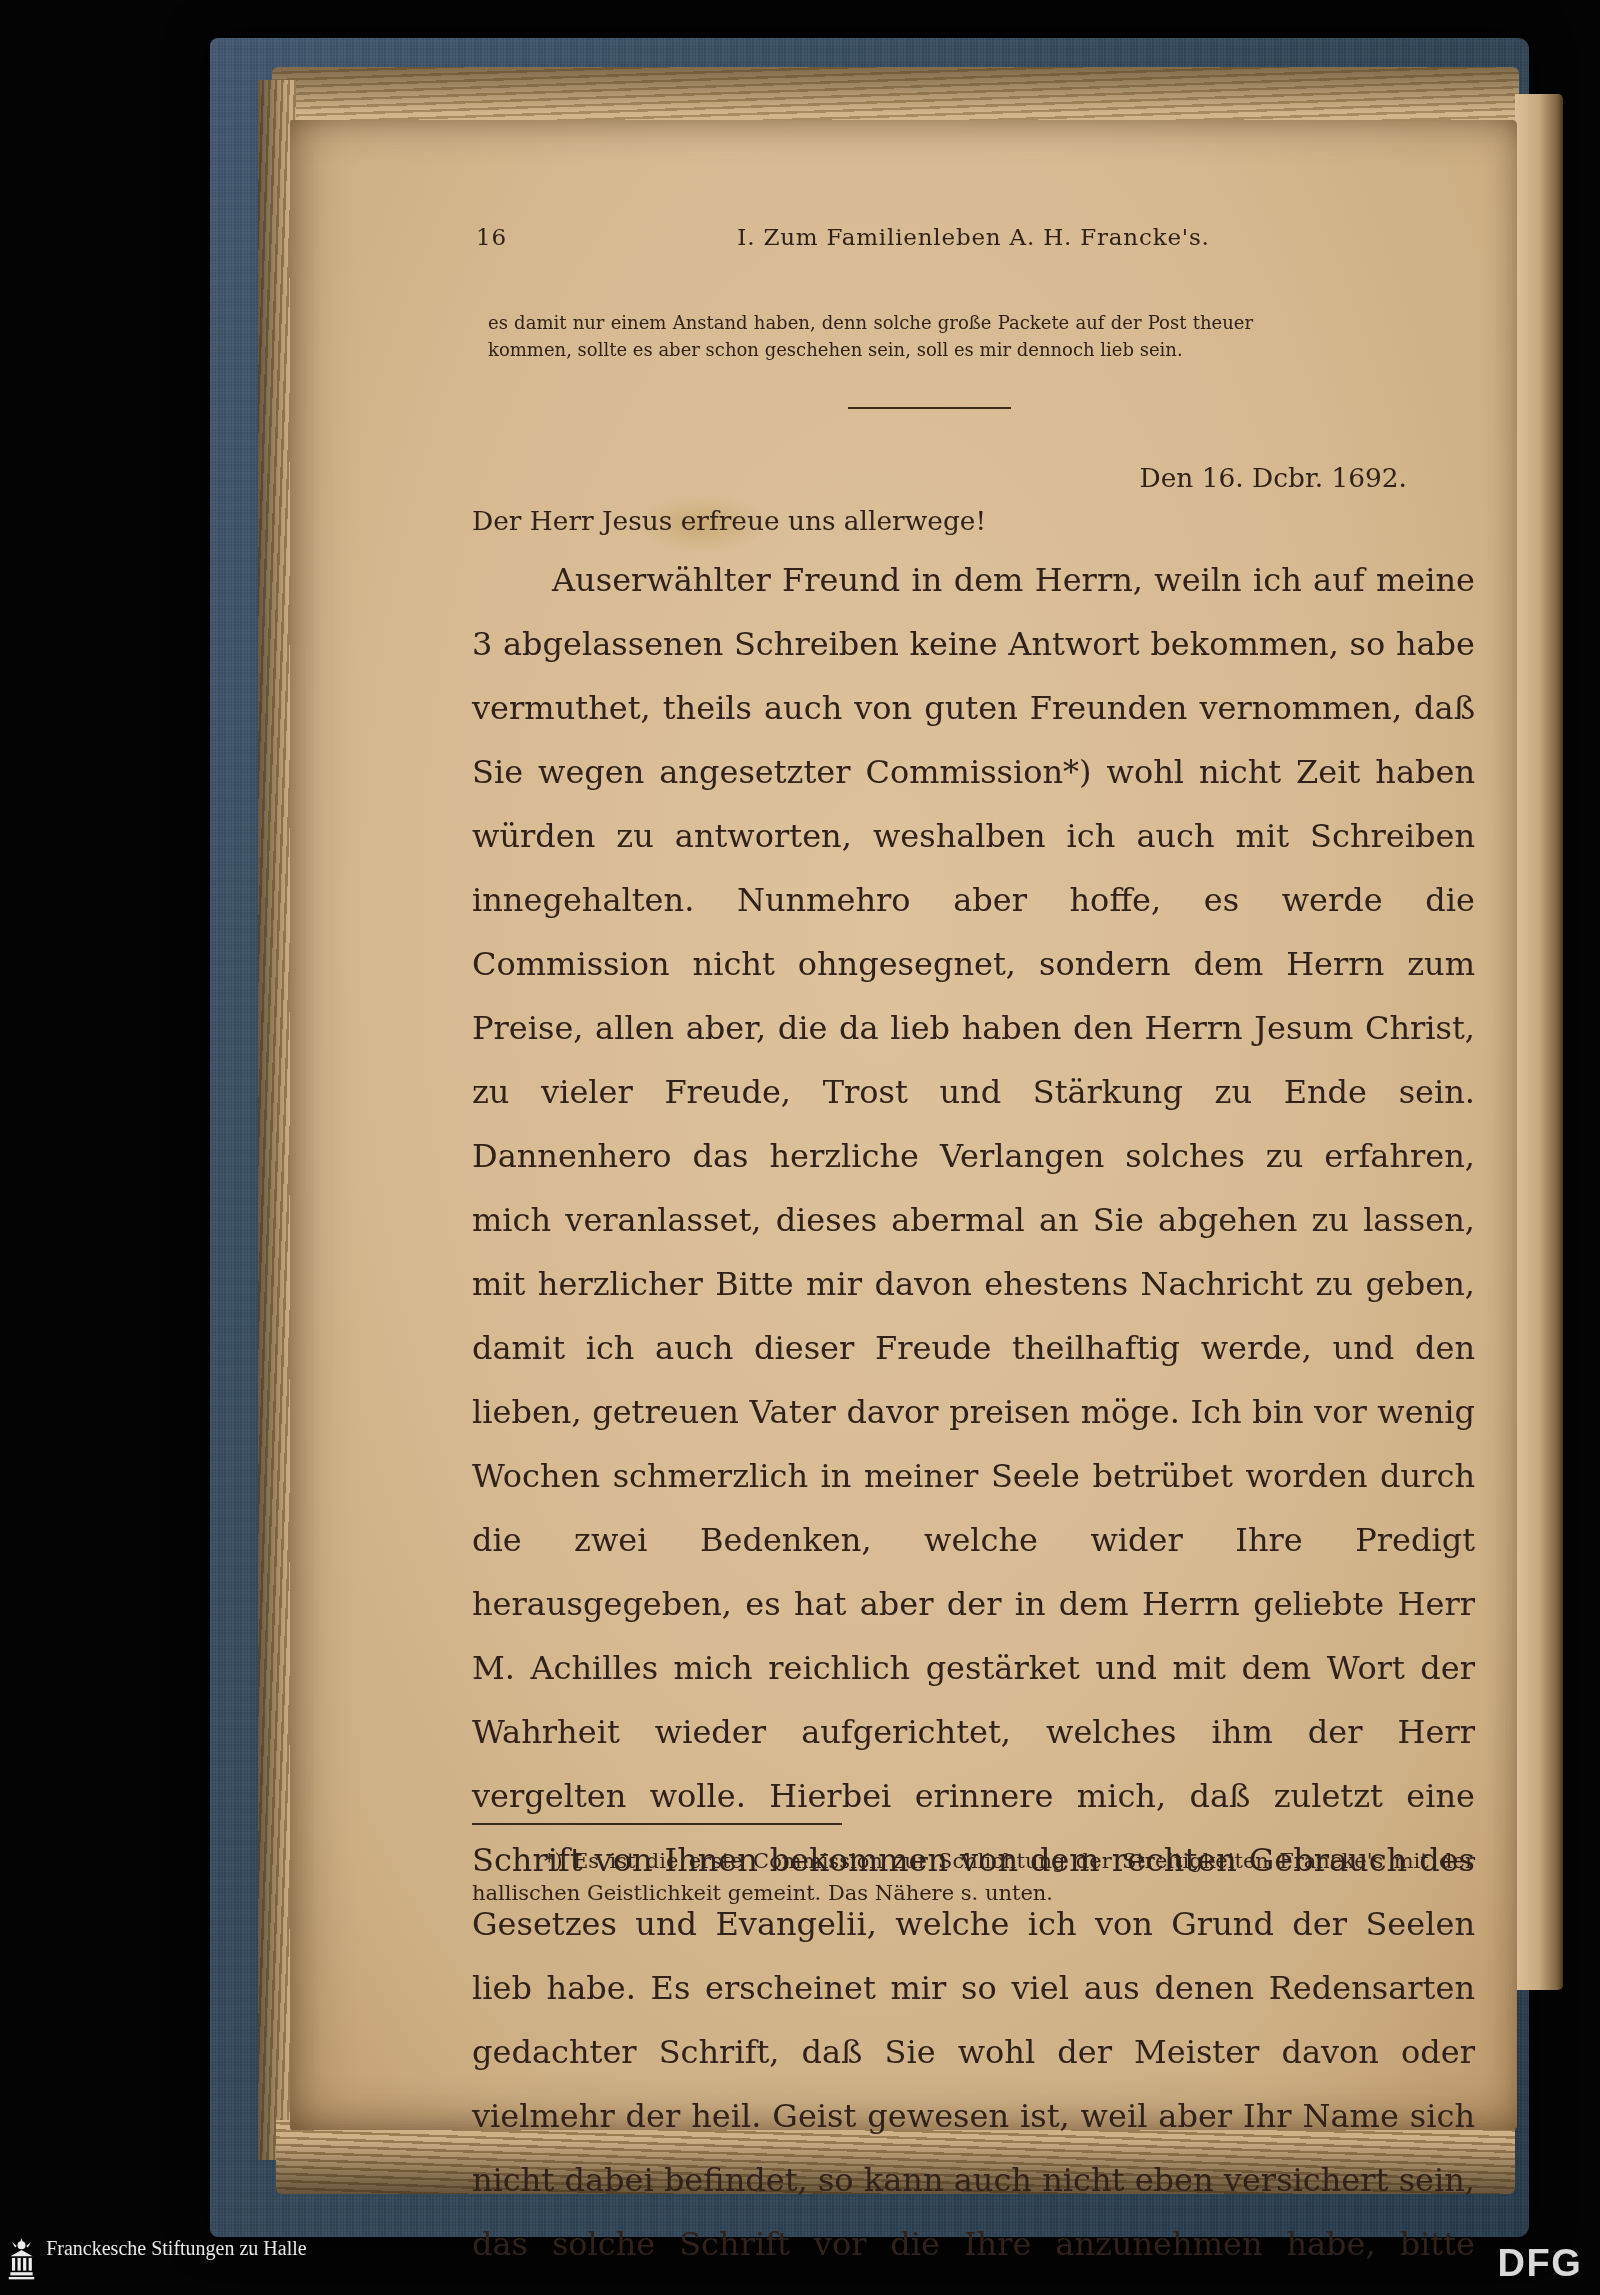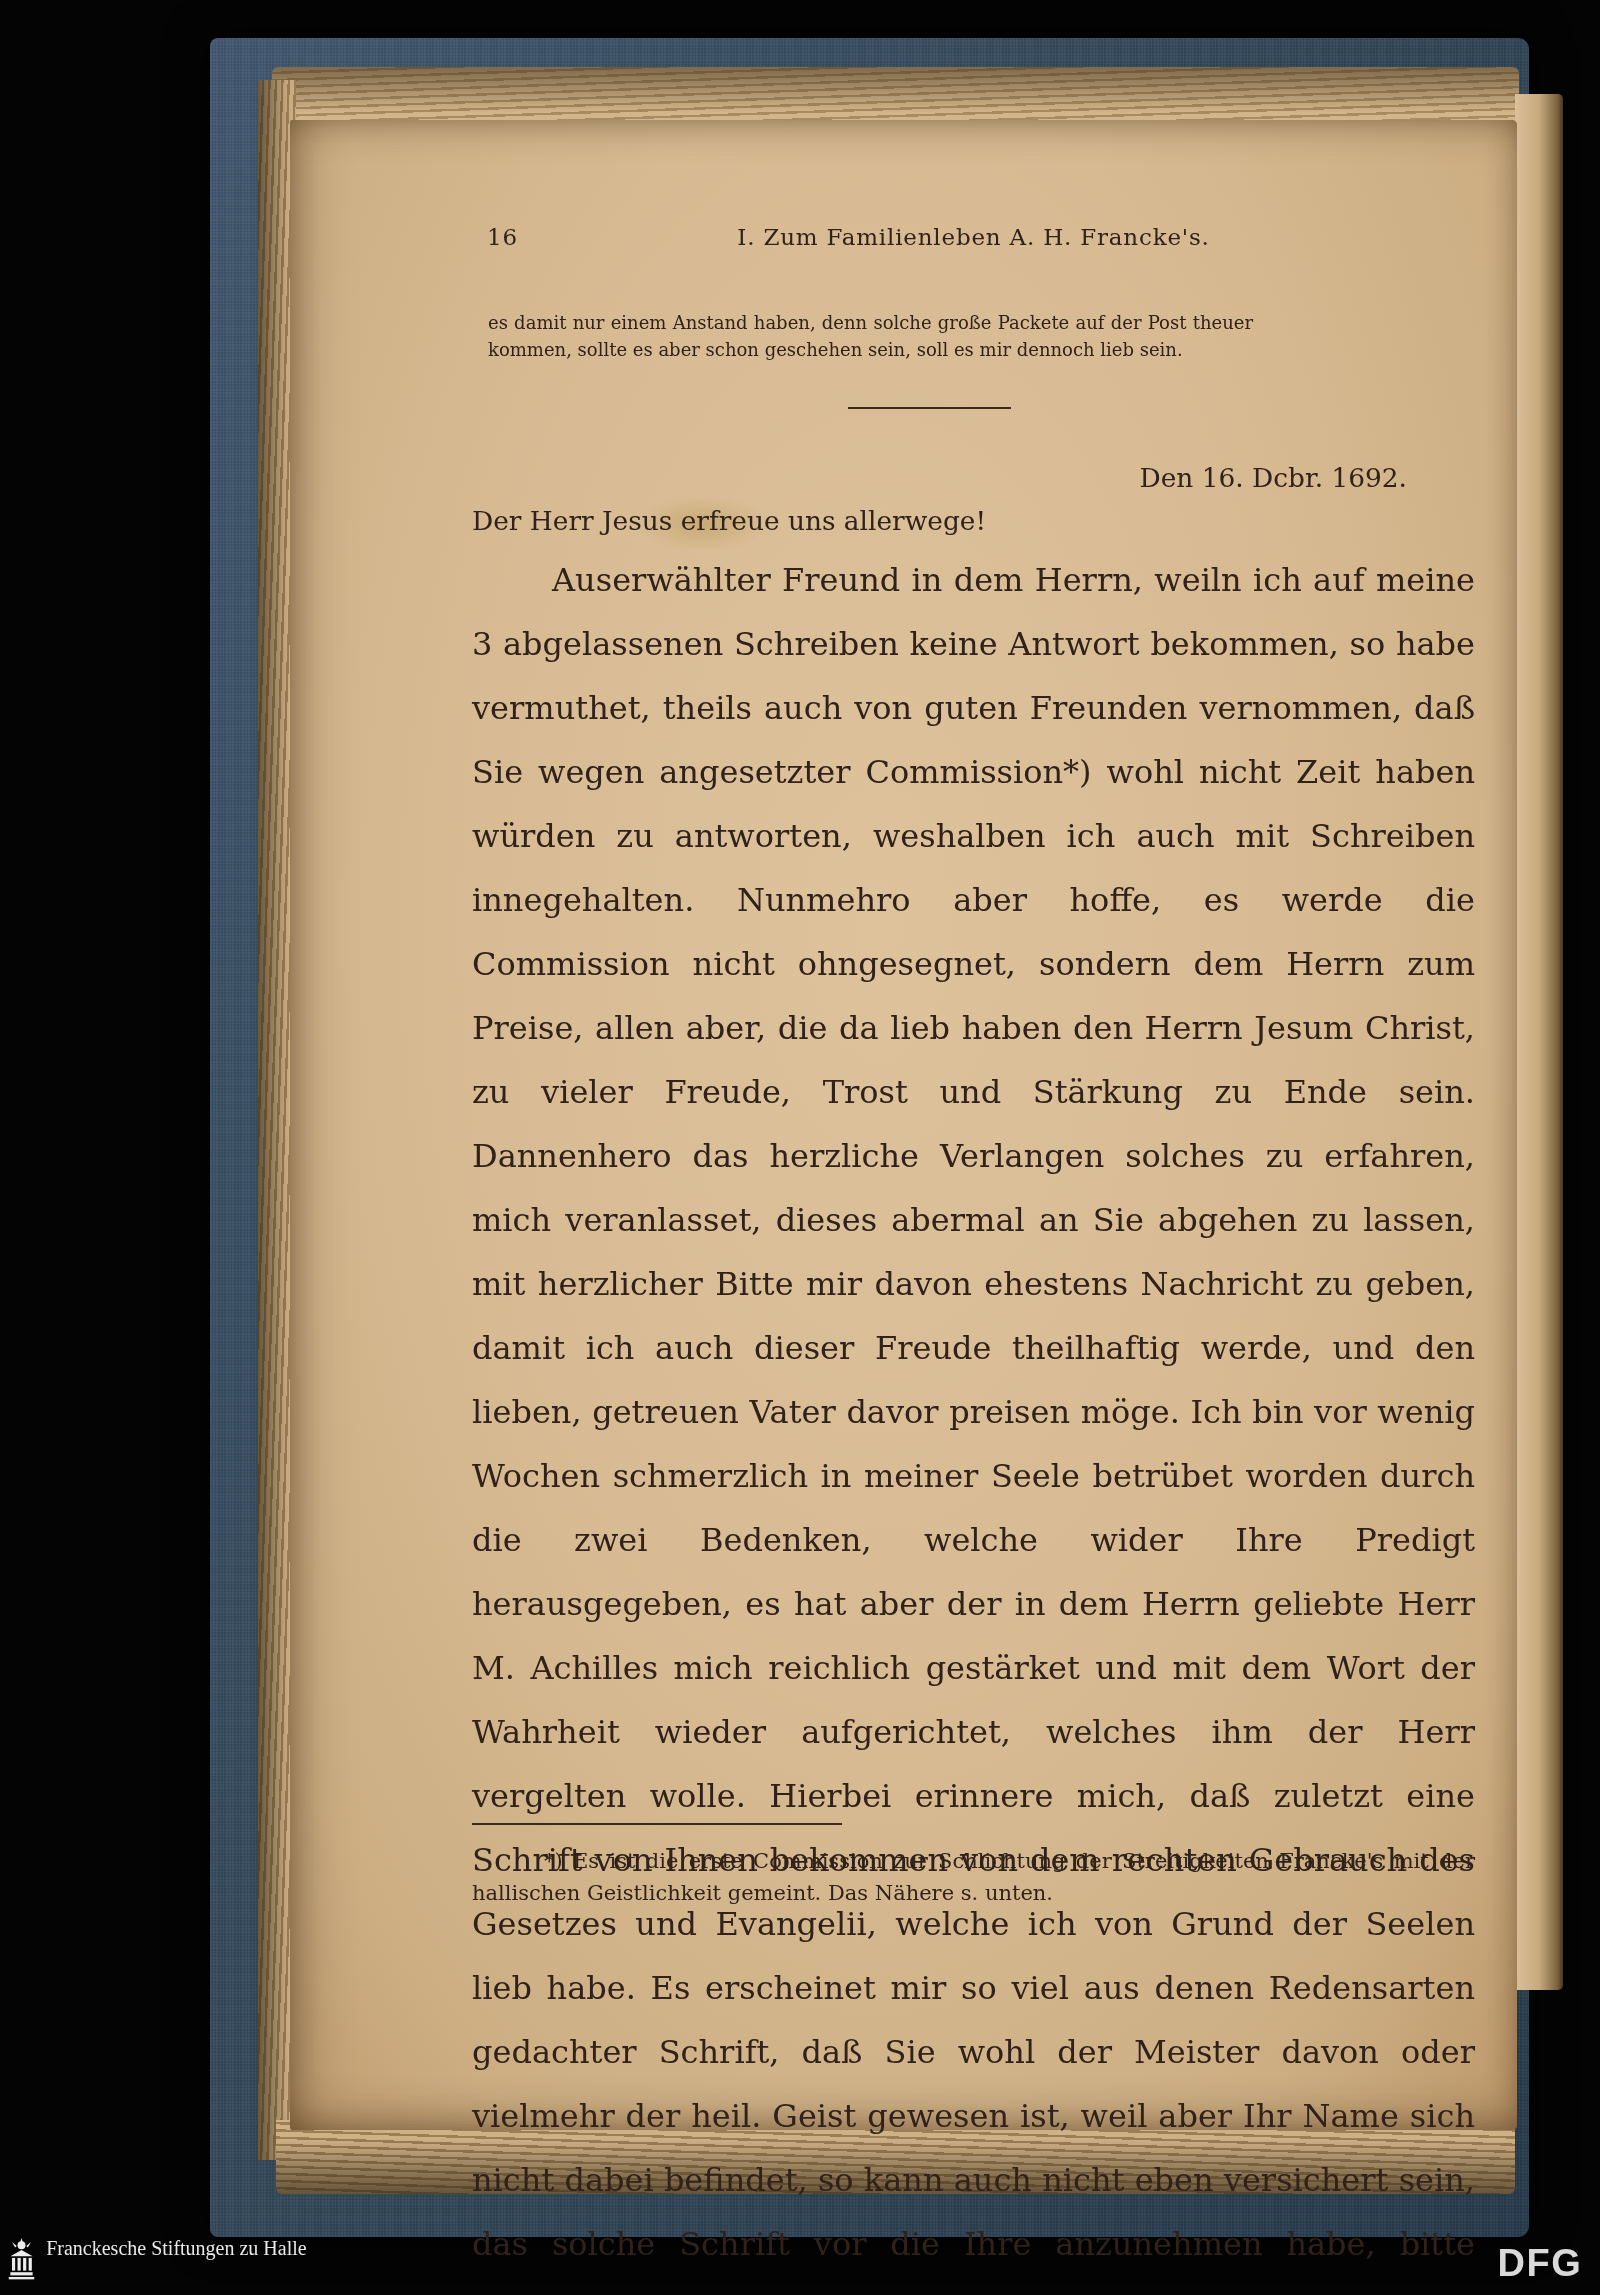--- a/index.html
+++ b/index.html
@@ -85,21 +85,21 @@
     inset: 0;
     padding: 104px 42px 0 182px;
   }
 
   .header-row {
     position: relative;
     height: 32px;
     font-size: 23px;
     letter-spacing: 0.8px;
   }
-  .pagenum { position: absolute; left: 15px; top: 0; }
+  .pagenum { position: absolute; left: 4px; top: 0; }
   .running { display: block; text-align: center; }
 
   .prev-end {
     margin: 53px 222px 0 16px;
     font-size: 18px;
     line-height: 1.5;
     text-align: justify;
   }
 
   .divider {

